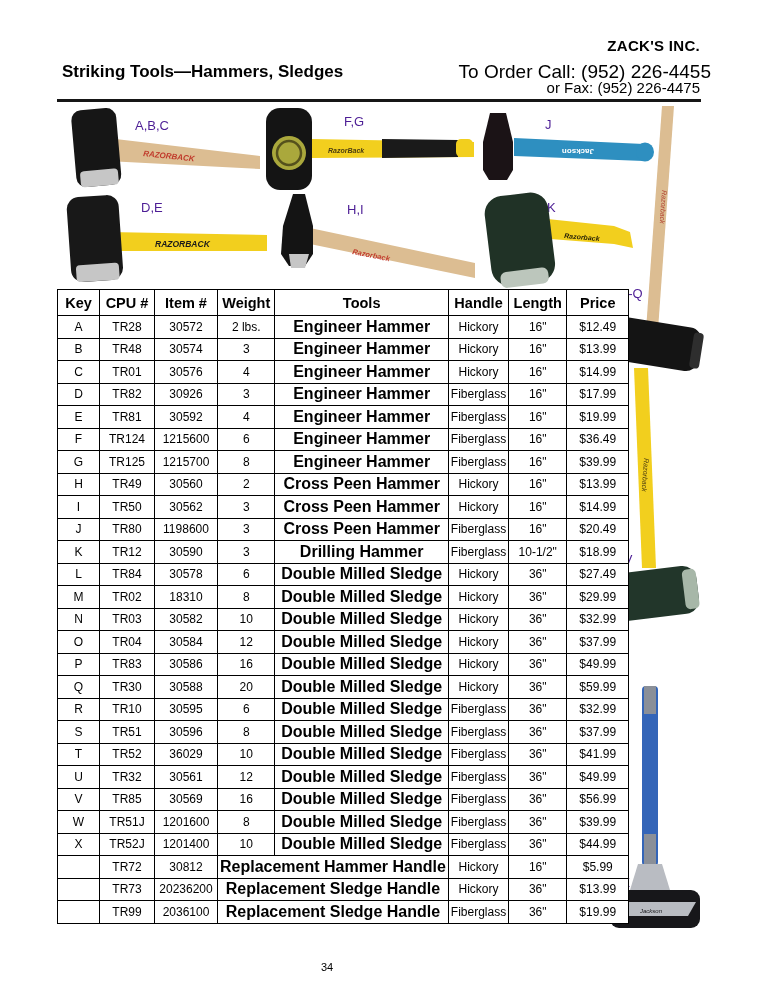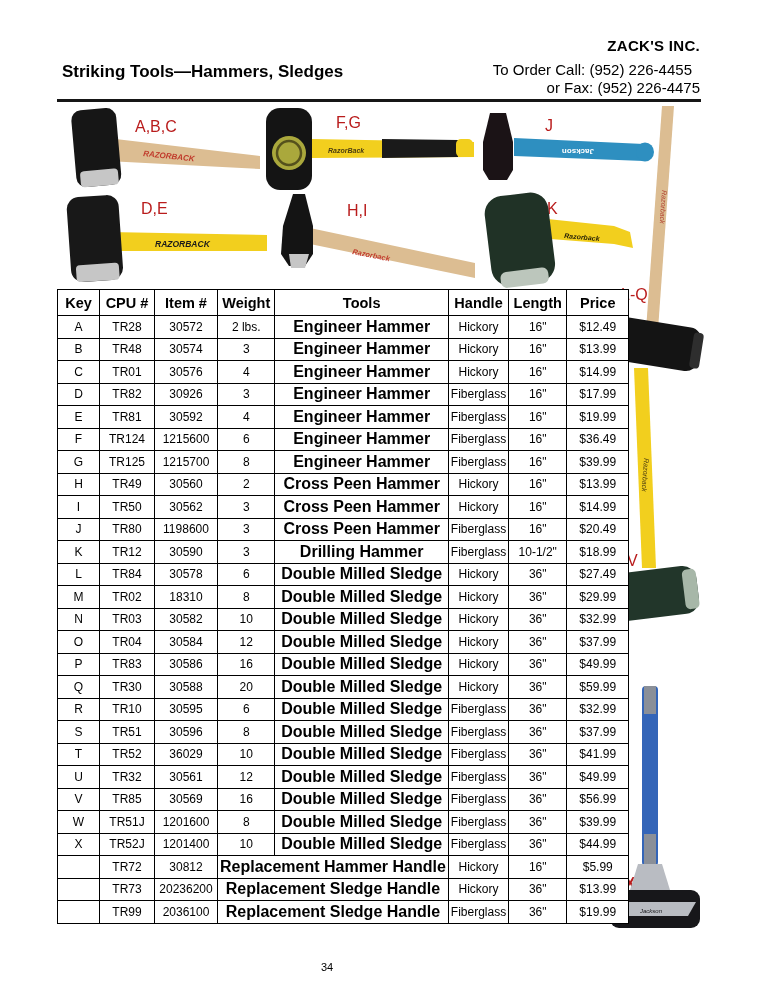--- a/index.html
+++ b/index.html
@@ -3,28 +3,28 @@
 <meta charset="utf-8">
 <style>
   html,body{margin:0;padding:0;background:#ffffff;}
   #page{
     position:relative;width:758px;height:999px;background:#ffffff;
     font-family:"Liberation Sans",sans-serif;color:#000;overflow:hidden;
   }
   
   .company{position:absolute;top:37px;right:58px;font-size:15px;font-weight:bold;letter-spacing:.3px;}
   .title{position:absolute;top:62px;left:62px;font-size:17px;font-weight:bold;}
-  .order-line{position:absolute;top:61px;right:66px;font-size:15px;}
+  .order-line{position:absolute;top:61px;right:47px;font-size:19px;}
   .fax-line{position:absolute;top:79px;right:58px;font-size:15px;}
   .header-rule{position:absolute;top:99px;left:57px;width:644px;height:3px;background:#161616;}
   
   .fig{position:absolute;}
-  .fig-label{position:absolute;font-size:16px;color:#b91c1c;}
+  .fig-label{position:absolute;font-size:13px;color:#4c1d95;}
   #lbl-abc{left:135px;top:118px;}
-  #lbl-fg{left:336px;top:114px;}
+  #lbl-fg{left:344px;top:114px;}
   #lbl-j{left:545px;top:117px;}
   #lbl-de{left:141px;top:200px;}
   #lbl-hi{left:347px;top:202px;}
   #lbl-k{left:547px;top:200px;}
   #lbl-lq{left:621px;top:286px;}
   #lbl-rv{left:610px;top:552px;}
   #lbl-wx{left:606px;top:875px;font-weight:bold;}
   #fig-abc{left:57px;top:106px;}
   #fig-fg{left:256px;top:106px;}
   #fig-j{left:462px;top:110px;}

